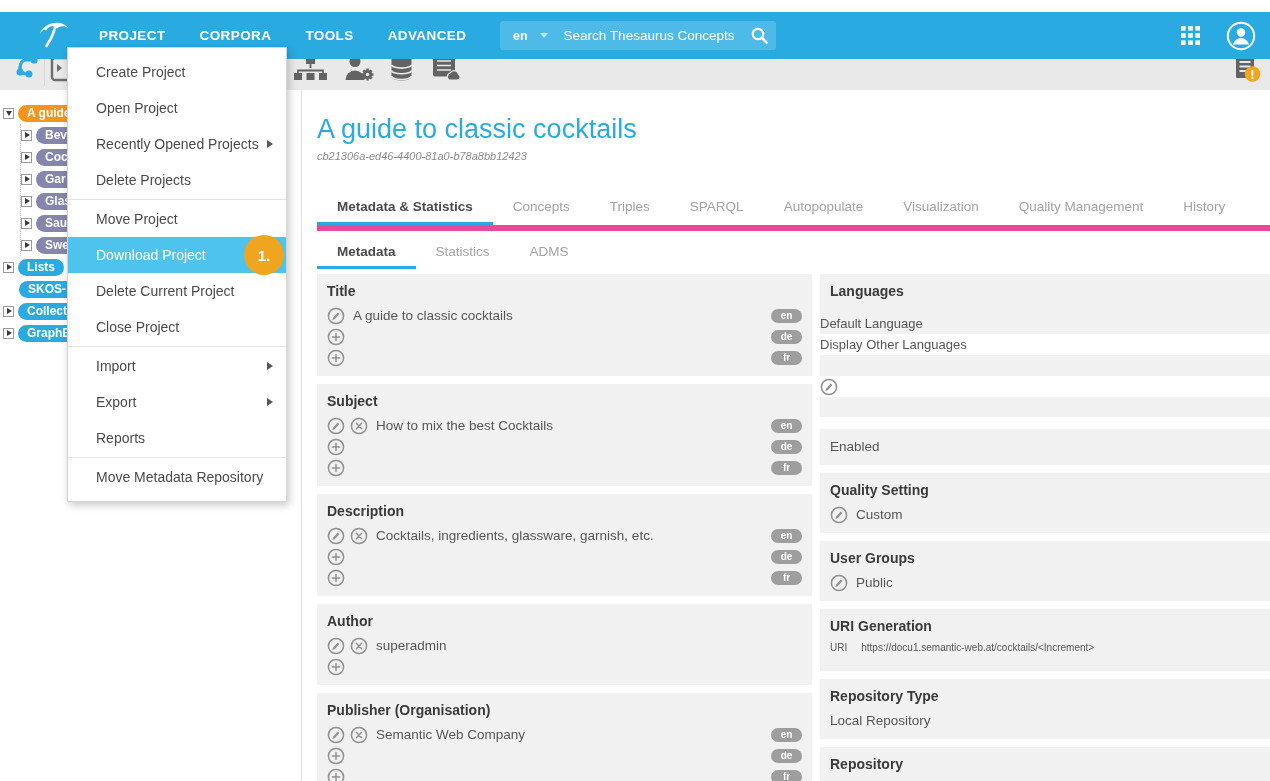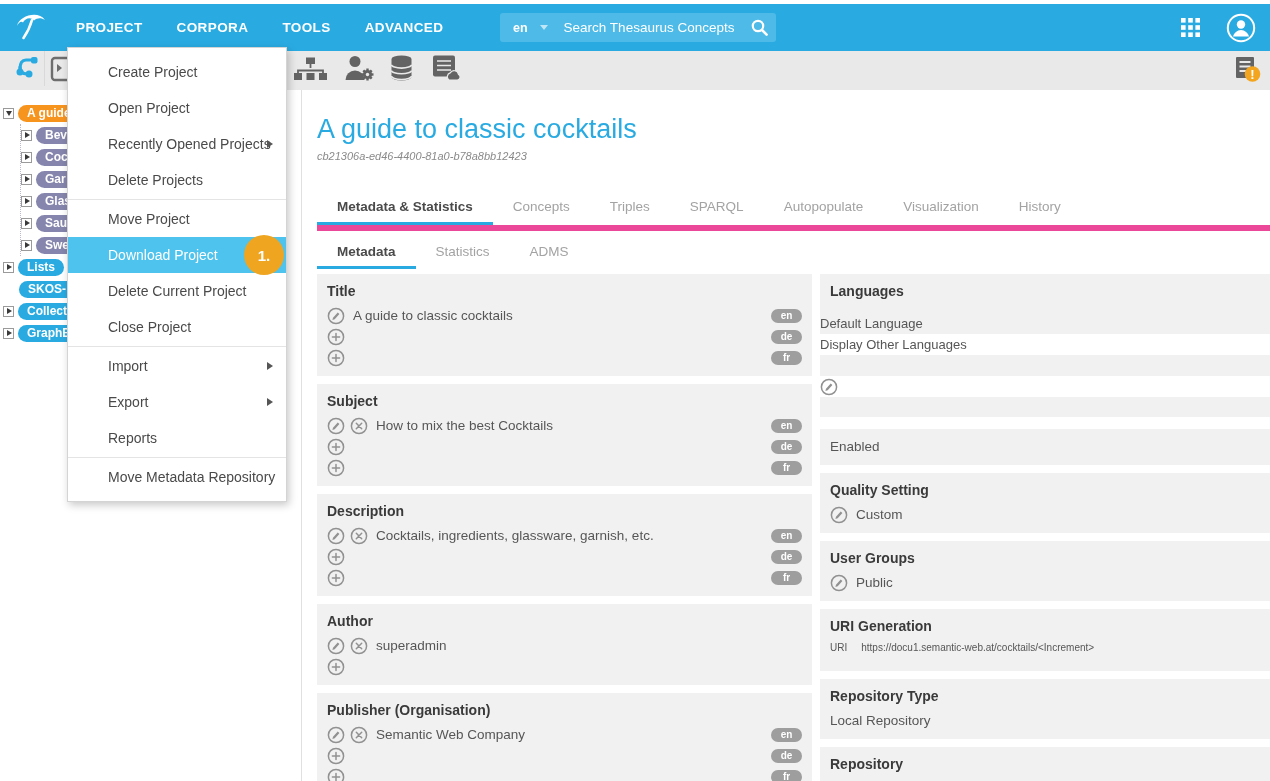--- a/index.html
+++ b/index.html
@@ -1,21 +1,21 @@
 <!DOCTYPE html>
 <html><head>
 <meta charset="utf-8">
 <style>
   * { margin:0; padding:0; box-sizing:border-box; }
   html,body { width:1270px; height:781px; overflow:hidden; background:#fff;
               font-family:"Liberation Sans", sans-serif; }
 
   
-  .topbar { position:absolute; left:0; top:4px; width:1270px; height:47px;
-            background:#29ABE2; display:flex; align-items:center; z-index:50; }
+  .topbar { position:absolute; left:0; top:12px; width:1270px; height:47px;
+            background:#29ABE2; display:flex; align-items:center; z-index:50;padding-left:23px; }
   .logo { margin-left:14px; width:40px; display:flex; align-items:center; }
   .top-menus { display:flex; margin-left:22px; gap:34px; }
   .top-menu { color:#fff; font-size:13.5px; font-weight:bold; letter-spacing:.4px; cursor:pointer; }
   .searchbox { position:absolute; left:500px; top:9px; width:276px; height:29px;
                background:#4dbae8; border-radius:3px; display:flex; align-items:center; }
   .search-lang { color:#fff; font-size:12.5px; font-weight:bold; margin-left:13px; }
   .caret-down { width:0; height:0; border-left:4px solid transparent; border-right:4px solid transparent;
                 border-top:5px solid #bfe6f6; margin-left:12px; }
   .search-ph { color:#fff; font-size:13.5px; margin-left:16px; flex:1; }
   .search-btn { width:34px; height:29px; display:flex; align-items:center; justify-content:center; cursor:pointer; }
@@ -43,21 +43,21 @@
   .pill.orange { background:#F7941E; }
   .pill.purple { background:#8585AD; }
   .pill.blue   { background:#29ABE2; }
   .tree-children { margin-left:17px; border-left:1px dotted #b9b9cf; }
   .spacer11 { width:12px; flex:0 0 auto; }
 
   
   .dropdown { position:absolute; left:67px; top:47px; width:220px; background:#fff;
               border:1px solid #d4d4d4; box-shadow:2px 3px 8px rgba(0,0,0,.22);
               padding:6px 0; z-index:100; }
-  .mi { height:36px; display:flex; align-items:center; padding-left:40px; font-size:14px;
+  .mi { height:36px; display:flex; align-items:center; padding-left:28px; font-size:14px;
         color:#4a4a4a; cursor:pointer; position:relative; }
   .mi .sub-arrow { position:absolute; right:13px; width:0; height:0;
         border-top:4.5px solid transparent; border-bottom:4.5px solid transparent;
         border-left:6px solid #555; }
   .mi.hl { background:#4EC3EE; color:#fff; }
   .mi-badge { position:absolute; right:2px; top:-2px; width:40px; height:40px; border-radius:50%;
               background:#EFA51F; color:#fff; font-size:15px; font-weight:bold;
               display:flex; align-items:center; justify-content:center; }
   .msep { border-top:1px solid #e4e4e4; margin:1px 0; }
 
@@ -312,20 +312,21 @@
   <h1 class="page-title">A guide to classic cocktails</h1>
   <div class="page-uuid">cb21306a-ed46-4400-81a0-b78a8bb12423</div>
 
   <div class="tabs">
     <div class="tab active">Metadata &amp; Statistics</div>
     <div class="tab">Concepts</div>
     <div class="tab">Triples</div>
     <div class="tab">SPARQL</div>
     <div class="tab">Autopopulate</div>
     <div class="tab">Visualization</div>
+    <div class="tab">Quality Management</div>
     <div class="tab">History</div>
   </div>
 
   <div class="subtabs">
     <div class="subtab active">Metadata</div>
     <div class="subtab">Statistics</div>
     <div class="subtab">ADMS</div>
   </div>
 
   <div class="cols">

